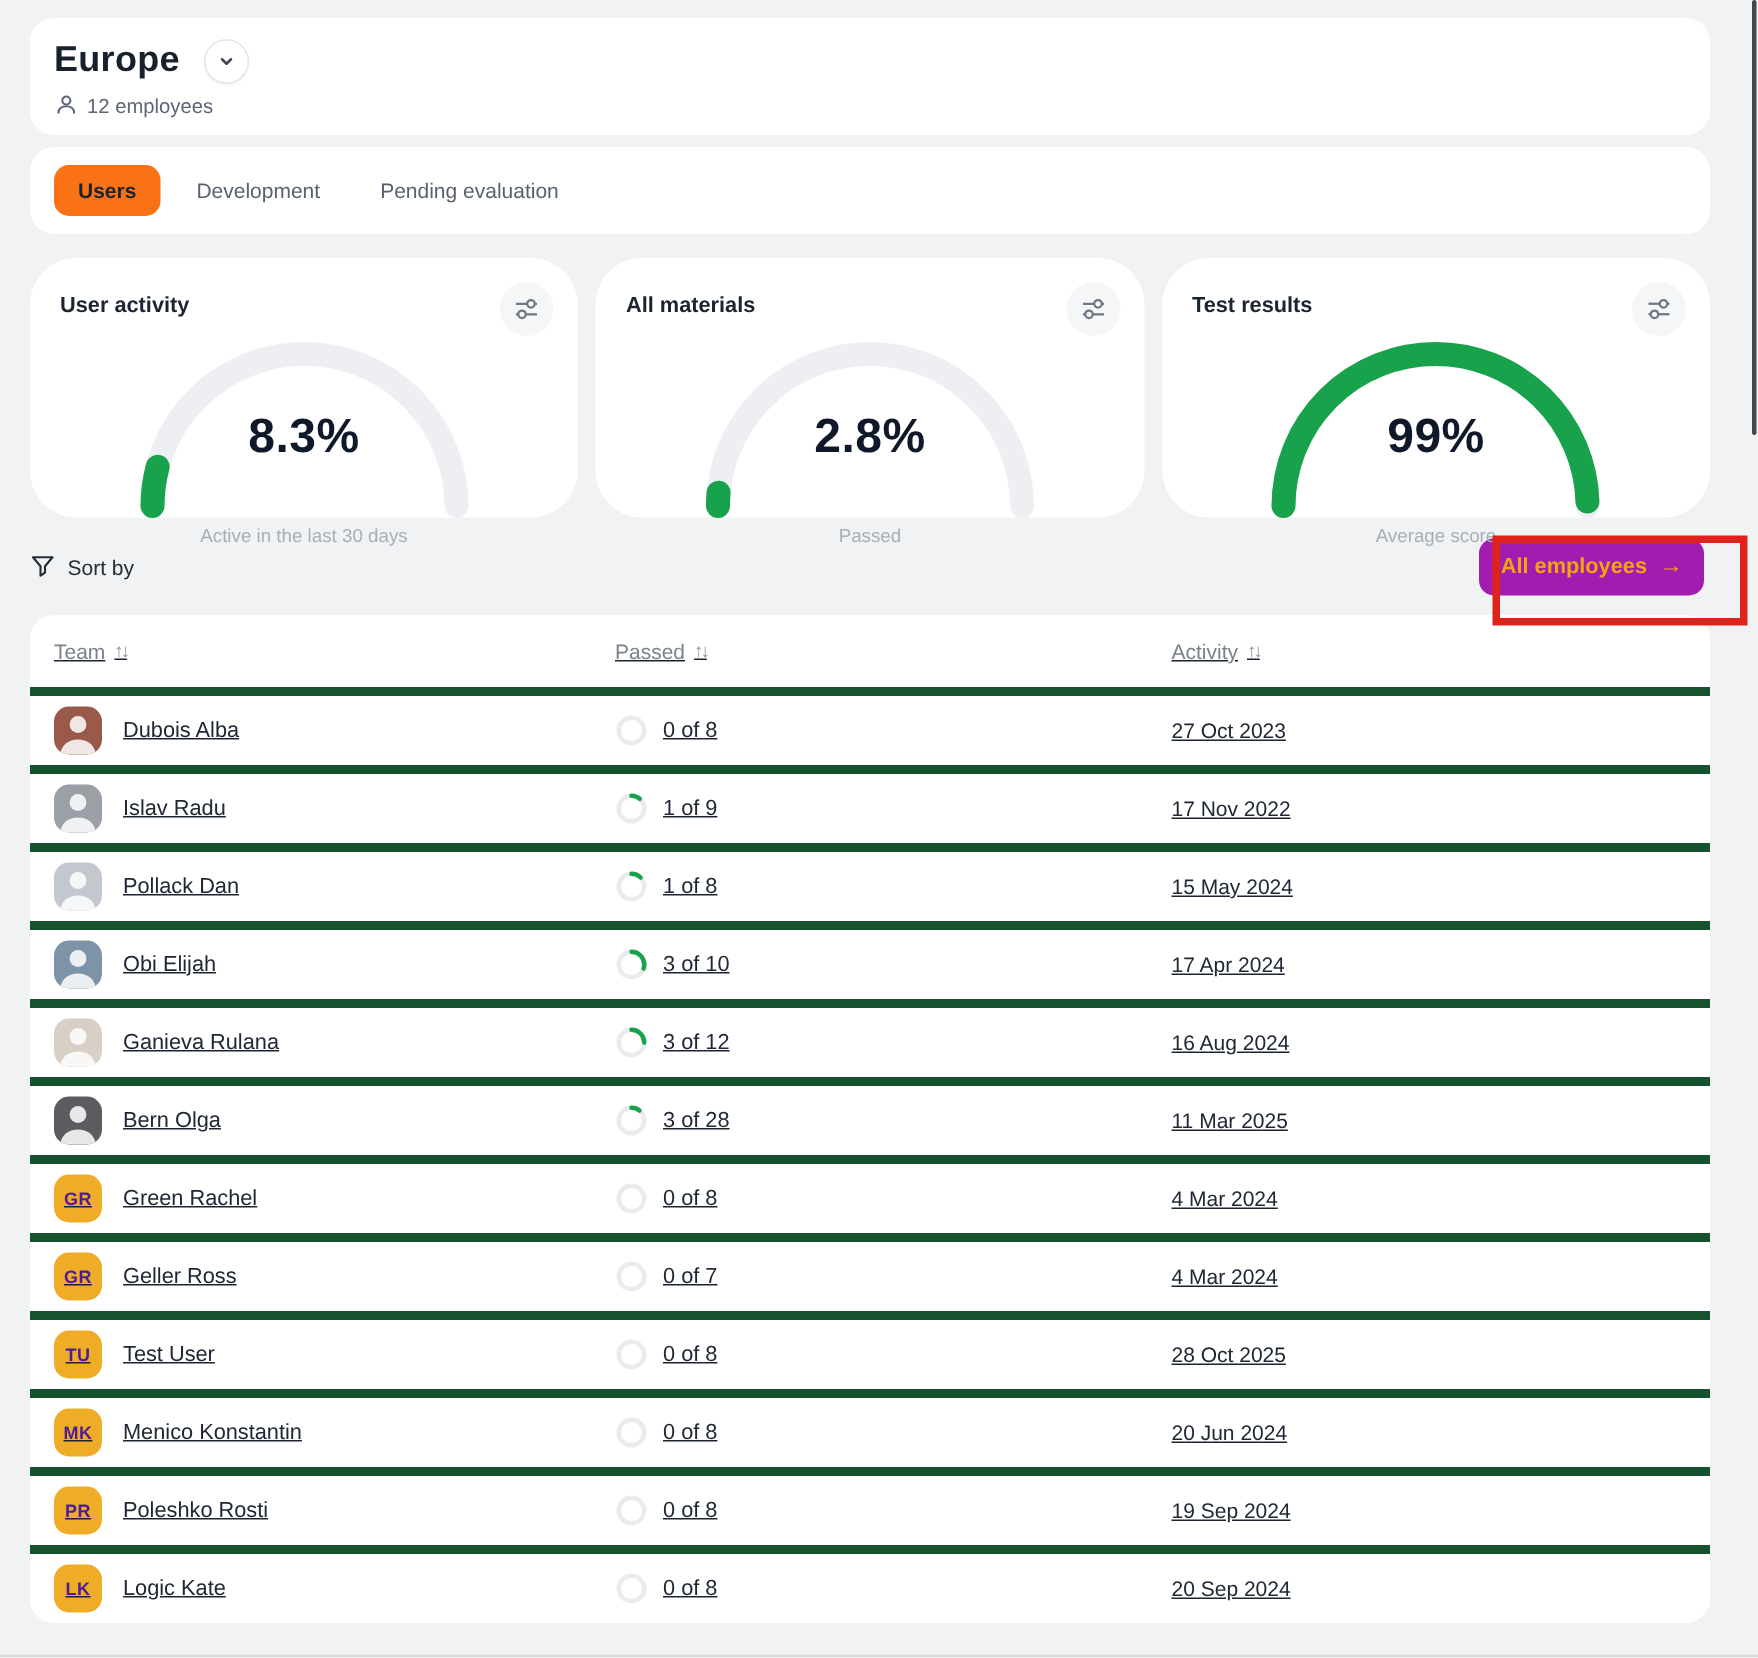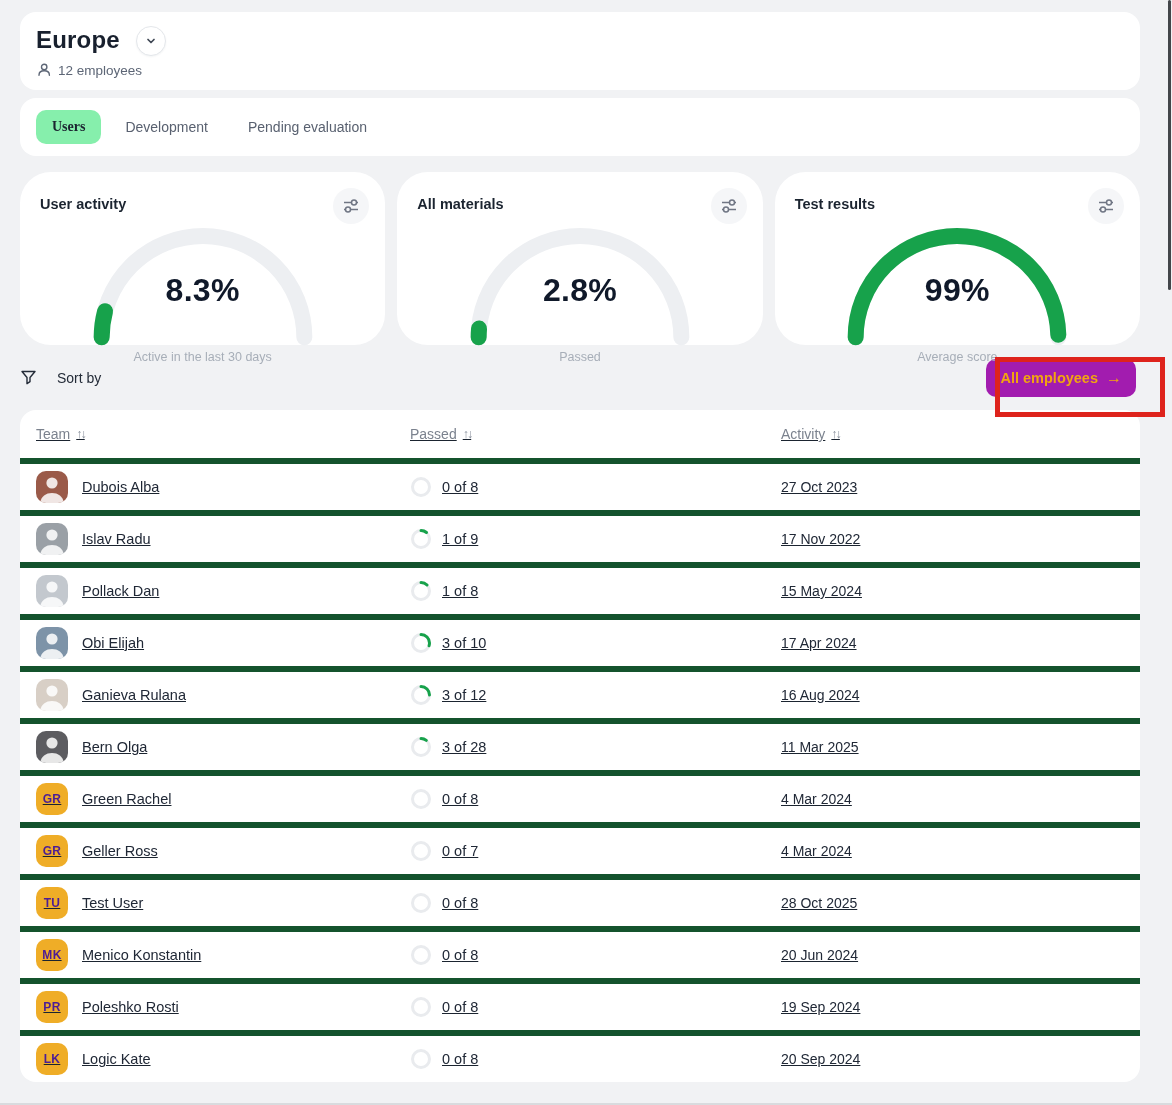--- a/index.html
+++ b/index.html
@@ -19,36 +19,36 @@
   .title-row { display:flex; align-items:flex-start; gap:16px; }
   .page-title { font-size:24px; font-weight:700; color:#18202e; letter-spacing:.2px; }
   .chevron-btn { width:30px; height:30px; border-radius:50%; background:#fff; border:1px solid #e4e7eb;
     display:flex; align-items:center; justify-content:center; cursor:pointer; box-shadow:0 1px 2px rgba(20,30,50,.05); }
   .emp-row { display:flex; align-items:center; gap:6px; margin-top:6px; color:#5d6676; font-size:13.5px; }
 
   
   .tabs-card { padding:12px 16px; margin-bottom:16px; }
   .tabs { display:flex; align-items:center; gap:8px; }
   .tab { font-size:14px; color:#596170; padding:9px 16px; border-radius:10px; cursor:pointer; white-space:nowrap; }
-  .tab.active { background:#86efac; color:#1b2430; font-weight:600;font-family:Liberation Serif, serif; }
+  .tab.active { background:#f97316; color:#1b2430; font-weight:600; }
 
   
   .stats-row { display:flex; gap:12px; margin-bottom:0; }
   .stat-card { flex:1; height:173px; padding:16px 16px 14px 20px; position:relative;border-radius:31px; }
   .stat-head { display:flex; align-items:flex-start; justify-content:space-between; }
   .stat-title { font-size:14.5px; font-weight:700; color:#1b2430; padding-top:8px; }
   .tune-btn { width:36px; height:36px; border-radius:50%; background:#f5f6f8; display:flex; align-items:center; justify-content:center; cursor:pointer; }
   .gauge-wrap { position:absolute; left:50%; transform:translateX(-50%); top:48px; width:236px; text-align:center; }
   .gauge-svg { display:block; margin:0 auto; }
   .gauge-value { position:absolute; left:0; right:0; top:52px; font-size:32px; font-weight:600; color:#10192a; letter-spacing:.3px; }
   .gauge-caption { margin-top:2px; font-size:12.5px; color:#a7aeb8; }
 
   
   .mid-row { height:65px; display:flex; align-items:center; justify-content:space-between; }
-  .sortby { display:flex; align-items:center; gap:20px; font-size:14px; color:#242c38; cursor:pointer; }
+  .sortby { display:flex; align-items:center; gap:8px; font-size:14px; color:#242c38; cursor:pointer; }
   .all-emps { display:flex; align-items:center; gap:8px; font-size:14.5px; font-weight:600; color:#f2a50f;
     cursor:pointer; padding:10px 14px; border-radius:10px; background:#a21caf; margin-right:4px; }
   .all-emps .arrow { font-size:16px; }
 
   
   .table-card { overflow:hidden;text-decoration:underline; }
   .t-header, .t-row { display:grid; grid-template-columns:374px 371px 1fr; align-items:center; padding:0 16px; }
   .t-header { height:48px; color:#7b828e; font-size:14px; }
   .th { display:flex; align-items:center; gap:6px; cursor:pointer; }
   .sort-arrows { color:#8a919d; font-size:12.5px; letter-spacing:-2px; }

